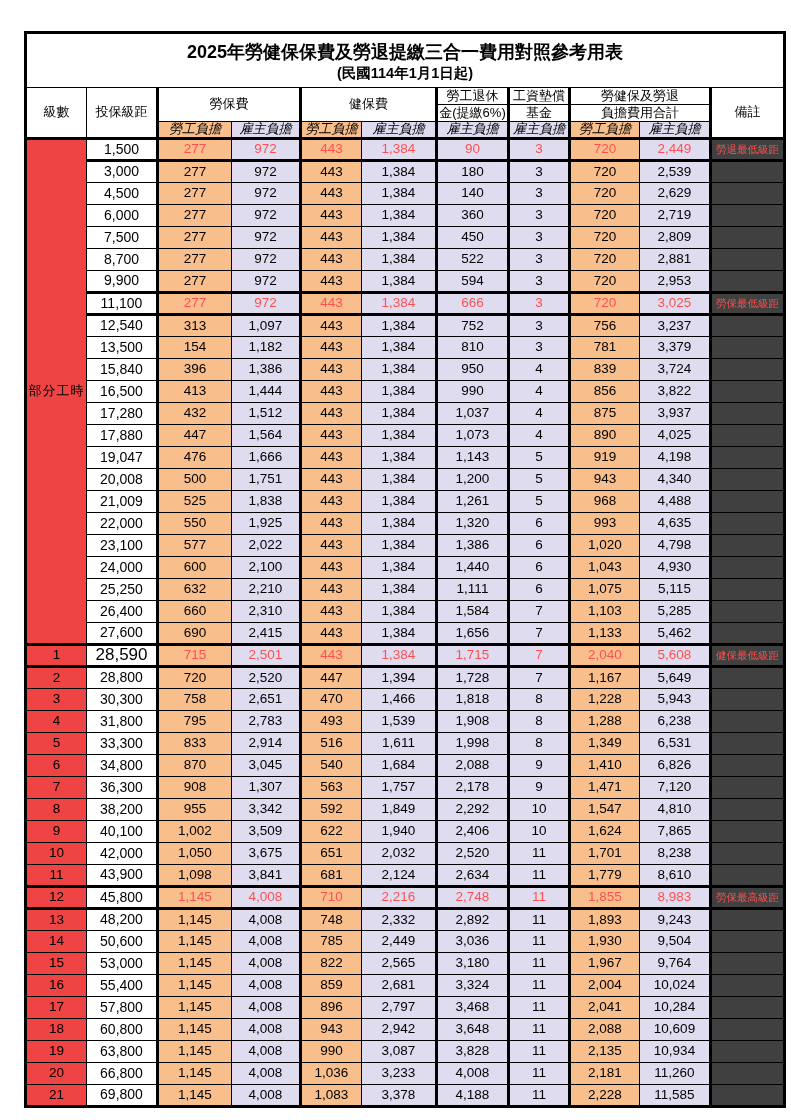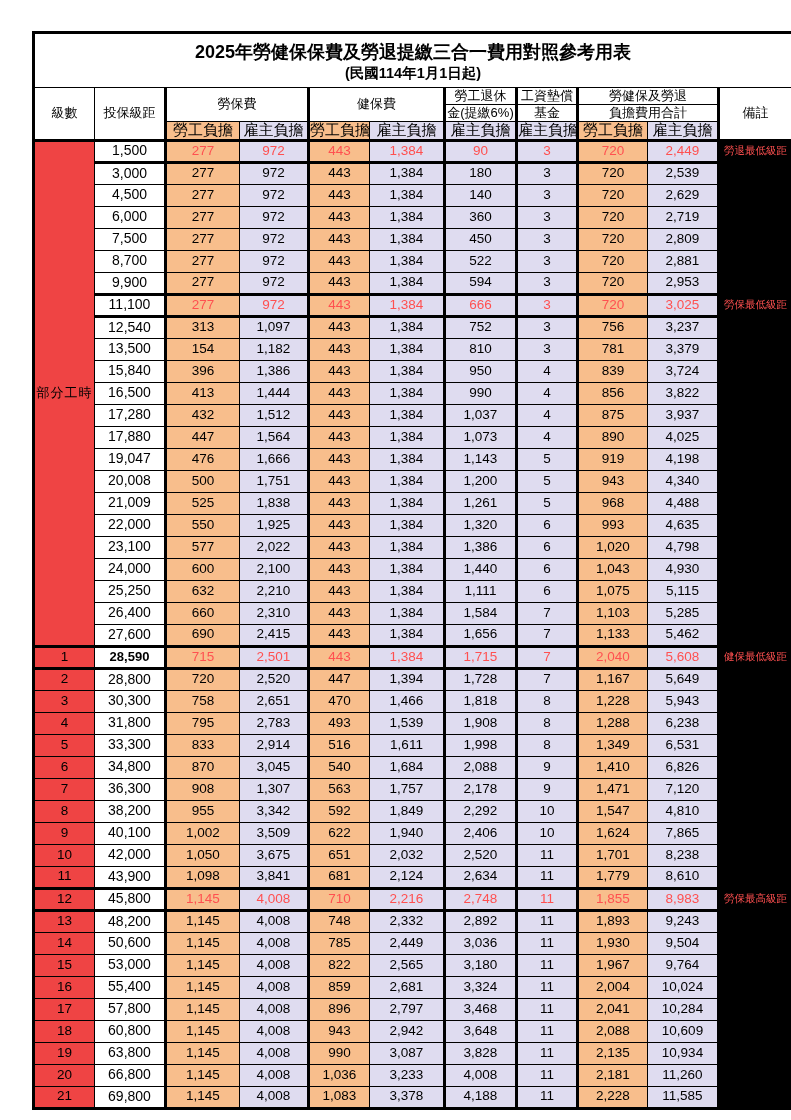--- a/index.html
+++ b/index.html
@@ -8,21 +8,21 @@
     --red:#FF5050;
     --bd:#000000;
   }
   *{box-sizing:border-box;}
   html,body{margin:0;padding:0;}
   body{
     width:791px;height:1120px;background:#ffffff;
     font-family:"Liberation Sans","DejaVu Sans",sans-serif;
     color:#000;
   }
-  .page{padding:31px 16px 0 32px;}
+  .page{padding:31px 16px 0 24px;}
   table.tbl{
     border-collapse:collapse;
     table-layout:fixed;
     width:759px;
     border:3px solid var(--bd);
   }
   .tbl td{
     border:1.5px solid var(--bd);
     padding:0;
     text-align:center;
@@ -32,31 +32,31 @@
     line-height:1.1;
   }
   
   .tbl td.gl{border-left-width:3px;}
   
   .title-cell{height:55px;border-bottom-width:2px;}
   .big-title{font-size:18px;font-weight:bold;line-height:1.45;}
   .sub-title{font-size:14.5px;font-weight:bold;line-height:1.2;}
   
   .hrow td{height:17px;font-size:13px;}
-  .hrow td.subh{font-size:15px;}
+  .hrow td.subh{font-size:13px;font-style:italic;}
   .emp{background:var(--emp);}
   .er{background:var(--er);}
   
   tbody tr{height:22px;}
   tbody td{font-size:13.5px;}
   td.lvl{background:#ef4444;}
   td.pt{font-size:13px;letter-spacing:1px;}
   td.br{font-size:14px;}
-  td.br.bold{font-weight:bold;font-size:13px;}
-  td.note{font-size:10.5px;color:var(--red);background:#000000;letter-spacing:0;}
+  td.br.bold{font-weight:normal;font-size:17px;}
+  td.note{font-size:10.5px;color:var(--red);background:#404040;letter-spacing:0;}
   tr.hl td{border-top-width:3px;border-bottom-width:3px;}
   tr.hl td.val{color:var(--red);}
 </style>
 </head>
 <body>
 
 <div class="page">
   <table class="tbl">
     <colgroup>
       <col style="width:61px">

